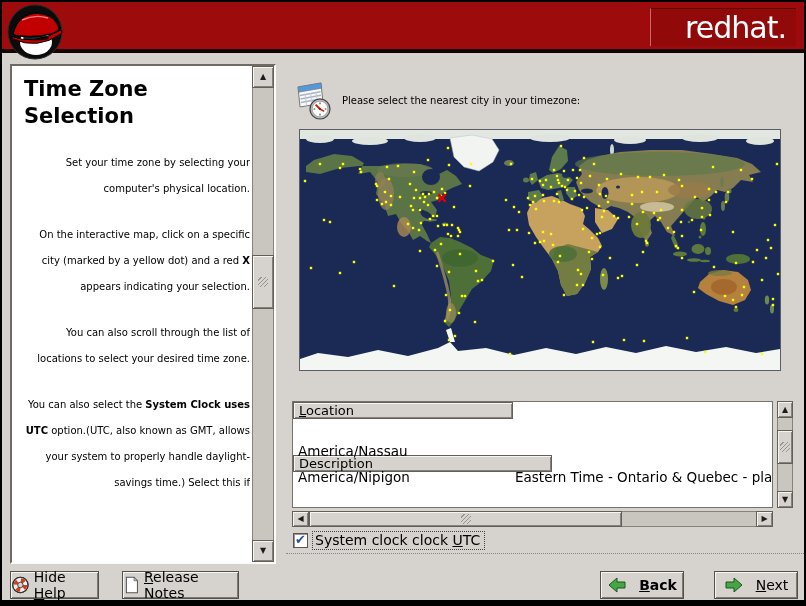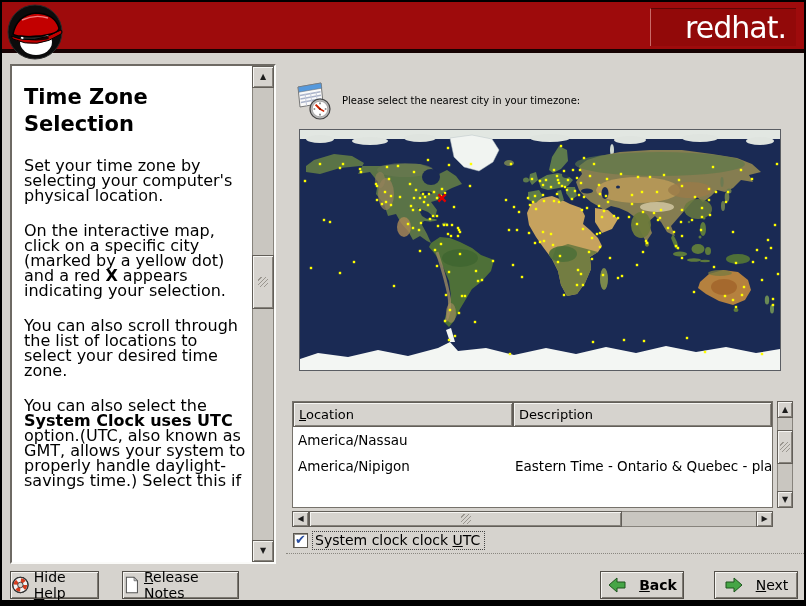--- a/index.html
+++ b/index.html
@@ -11,23 +11,23 @@
   .titlebar-line{position:absolute;left:0;top:47px;width:100%;height:4px;background:#160202;}
   .shadowman{position:absolute;left:4px;top:1px;width:58px;height:58px;z-index:9;}
   .wordmark-box{position:absolute;right:8px;top:6px;width:146px;height:38px;background:#920909;
        border-left:1px solid #c96a68;border-top:1px solid #5e0505;display:flex;align-items:center;justify-content:flex-end;padding-right:10px;box-sizing:border-box;}
   .wordmark{color:#fff;font-size:30px;letter-spacing:-1px;line-height:1;}
   .wordmark .b{font-weight:normal;}
 
   
   .help-panel{position:absolute;left:8px;top:62px;width:266px;height:500px;background:#fff;
       border-top:2px solid #6e6a64;border-left:2px solid #6e6a64;border-right:2px solid #fbfbf9;border-bottom:2px solid #fbfbf9;box-sizing:border-box;}
-  .help-text{position:absolute;left:12px;top:18px;width:226px;height:454px;overflow:hidden;color:#000;}
+  .help-text{position:absolute;left:12px;top:10px;width:226px;height:454px;overflow:hidden;color:#000;}
   .help-title{font-size:21px;font-weight:bold;line-height:27px;width:180px;margin:0 0 20px 0;}
-  .help-text p{font-size:16px;line-height:15px;margin:0 0 20px 0;}
+  .help-text p{font-size:10px;line-height:26px;margin:0 0 20px 0;text-align:right;}
   .help-text b{font-weight:bold;}
 
   
   .sb-btn{position:absolute;background:#d6d3ce;border:1px solid #625e58;
       box-shadow:inset 1px 1px 0 #f6f5f2,inset -1px -1px 0 #86827b;
       display:flex;align-items:center;justify-content:center;font-size:8px;color:#1c1c1c;box-sizing:border-box;line-height:1;}
   .sb-trough{position:absolute;background:#c9c6c0;border:1px solid #87837c;box-sizing:border-box;}
   .sb-thumb{position:absolute;background:#d6d3ce;border:1px solid #625e58;
       box-shadow:inset 1px 1px 0 #f6f5f2,inset -1px -1px 0 #86827b;box-sizing:border-box;}
   .sb-thumb::after{content:"";position:absolute;left:50%;top:50%;width:10px;height:10px;margin:-5px 0 0 -5px;
@@ -37,25 +37,25 @@
   .tbl-hsb{position:absolute;left:290px;top:509px;width:481px;height:16px;}
 
   
   .prompt-icon{position:absolute;left:291px;top:76px;width:40px;height:44px;}
   .prompt-text{position:absolute;left:340px;top:93px;font-size:10px;color:#000;}
   .map-wrap{position:absolute;left:298px;top:128px;width:480px;height:240px;outline:1px solid #5a5d63;}
 
   
   .tz-table{position:absolute;left:290px;top:399px;width:481px;height:107px;background:#fff;
       border:1px solid #76726b;box-sizing:border-box;overflow:hidden;}
-  .t-head{display:flex;height:25px;}
+  .t-head{display:flex;height:36px;flex-direction:column;}
   .t-hcell{background:#d6d3ce;border:1px solid #625e58;box-shadow:inset 1px 1px 0 #f6f5f2,inset -1px -1px 0 #86827b;
       box-sizing:border-box;font-size:13px;display:flex;align-items:center;padding-left:5px;color:#000;}
   .t-hcell.loc{width:220px;}
-  .t-hcell.desc{width:259px;}
+  .t-hcell.desc{width:259px;margin-top:36px;}
   .t-row{display:flex;height:26px;align-items:center;font-size:13.5px;color:#000;background:#fff;white-space:nowrap;}
   .t-row .c-loc{width:220px;padding-left:5px;box-sizing:border-box;overflow:hidden;}
   .t-row .c-desc{width:259px;padding-left:2px;box-sizing:border-box;overflow:hidden;}
   .t-row.selected{background:#5677ae;color:#fff;}
 
   
   .utc-row{position:absolute;left:291px;top:529px;display:flex;align-items:center;}
   .utc-box{width:15px;height:15px;background:#fff;border:1px solid #5a564f;
       box-shadow:inset 1px 1px 0 #9a968f;display:flex;align-items:center;justify-content:center;
       font-size:13px;font-weight:bold;color:#2b4fa0;box-sizing:border-box;line-height:1;}

